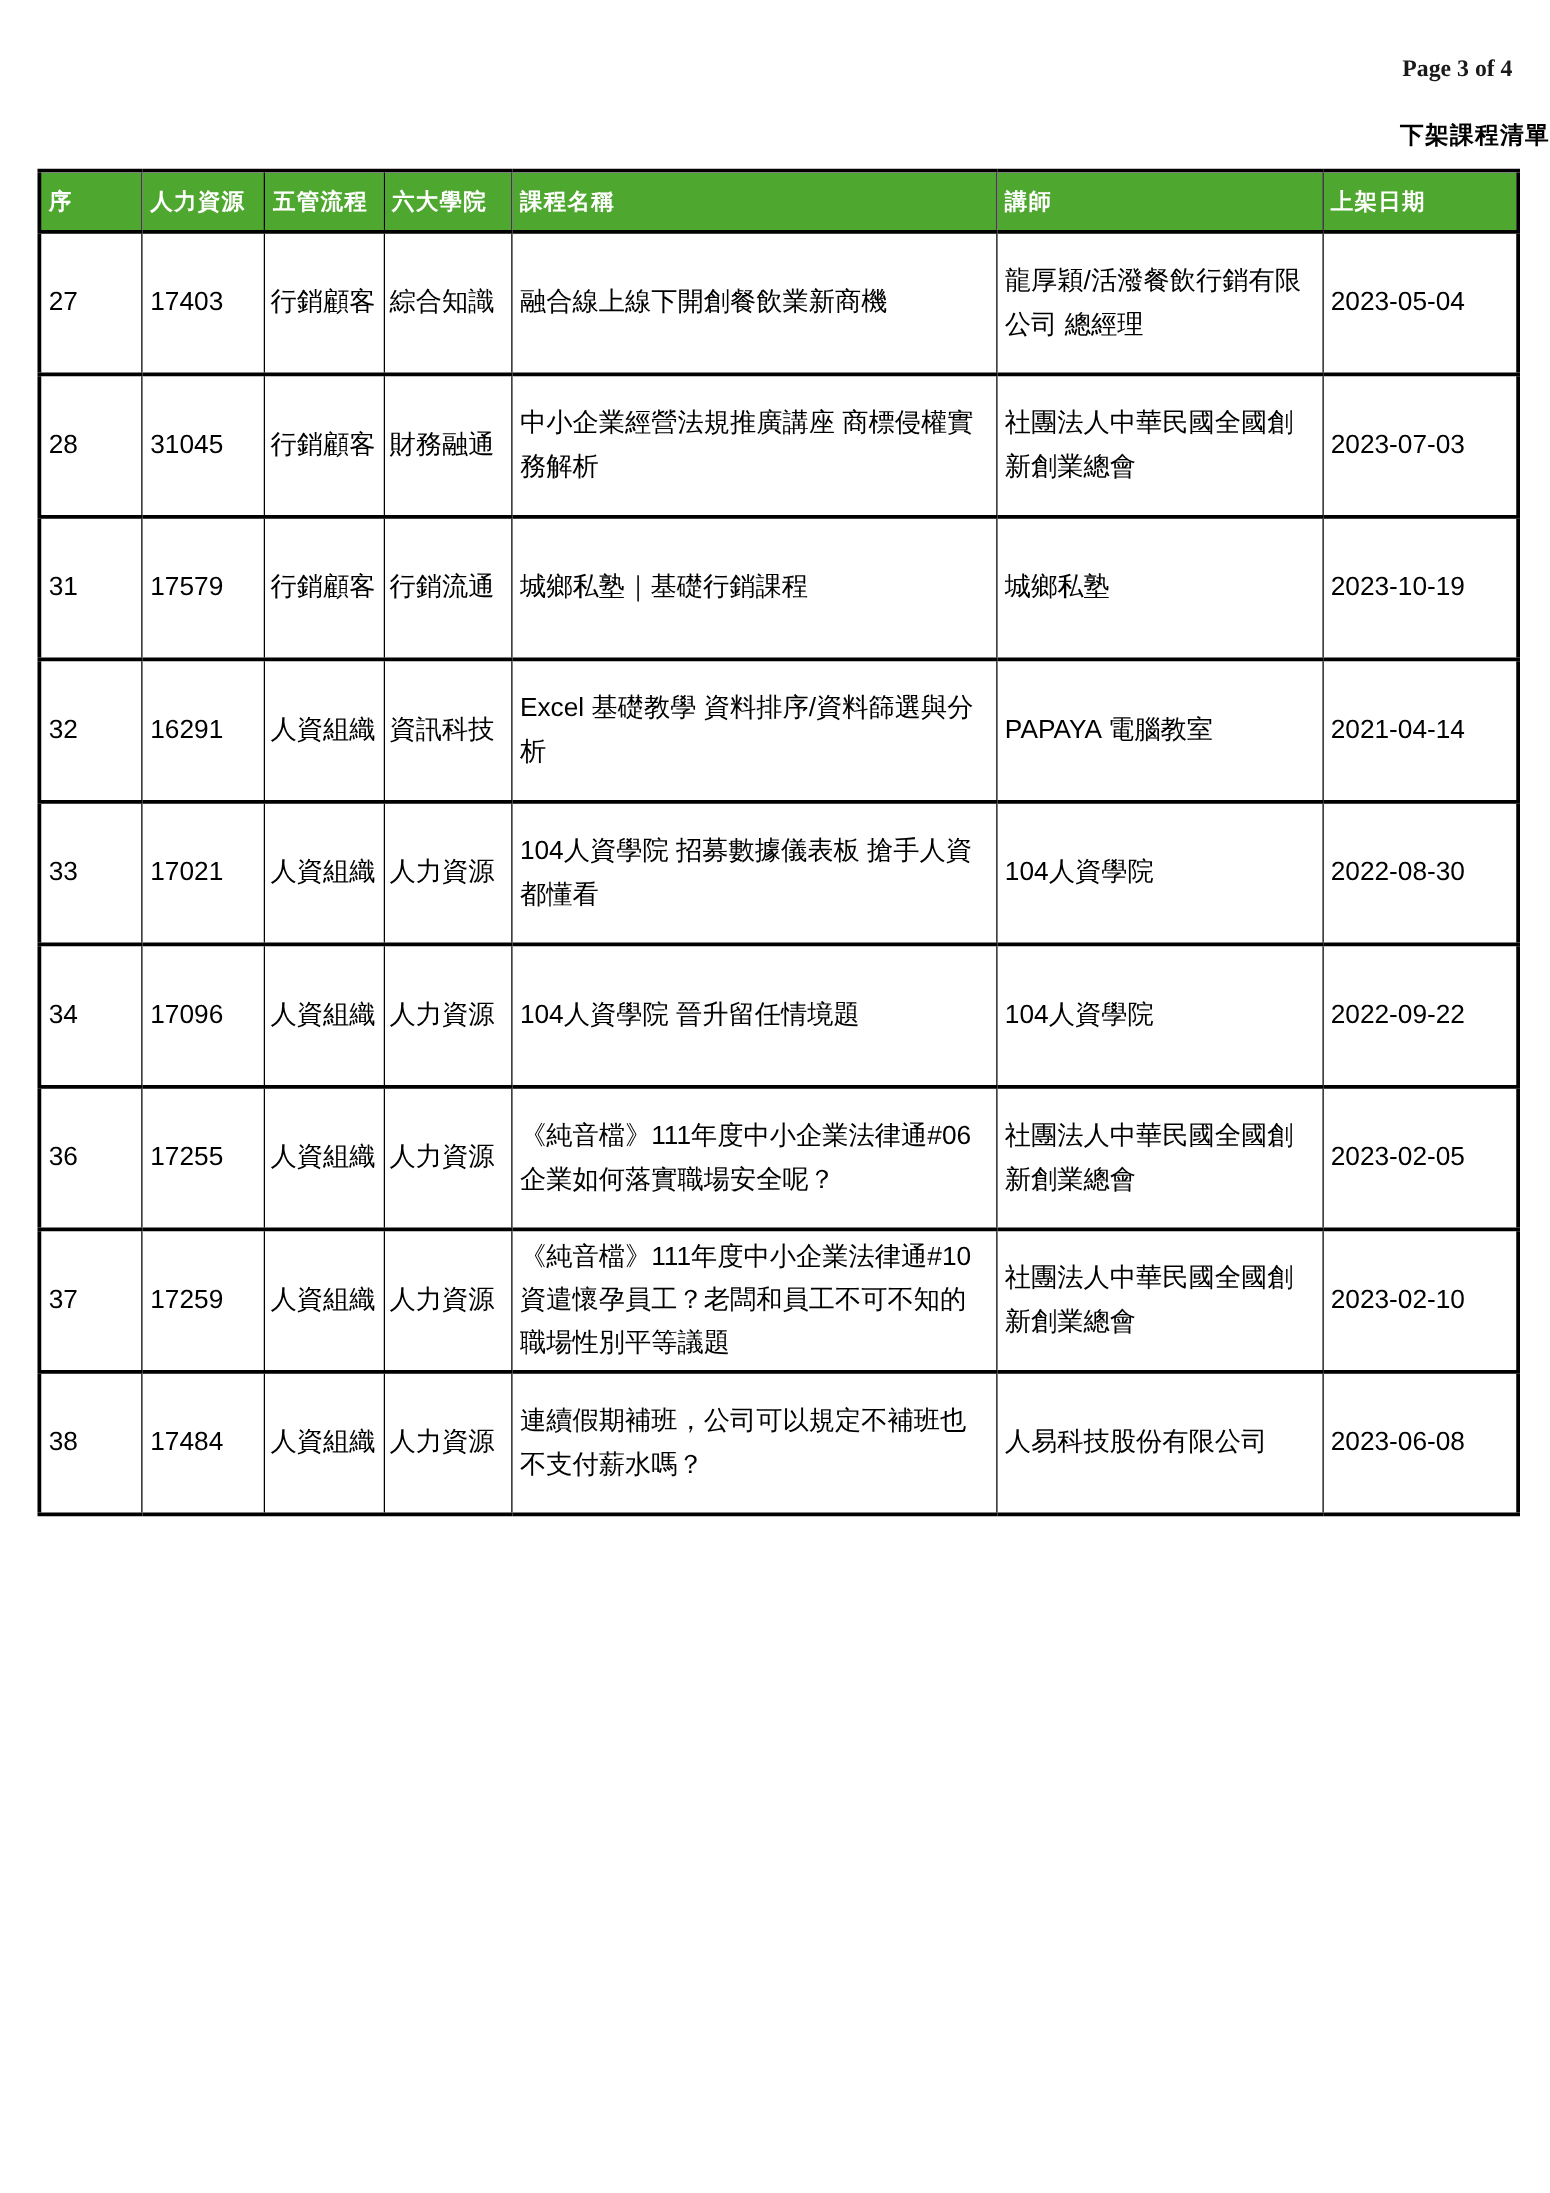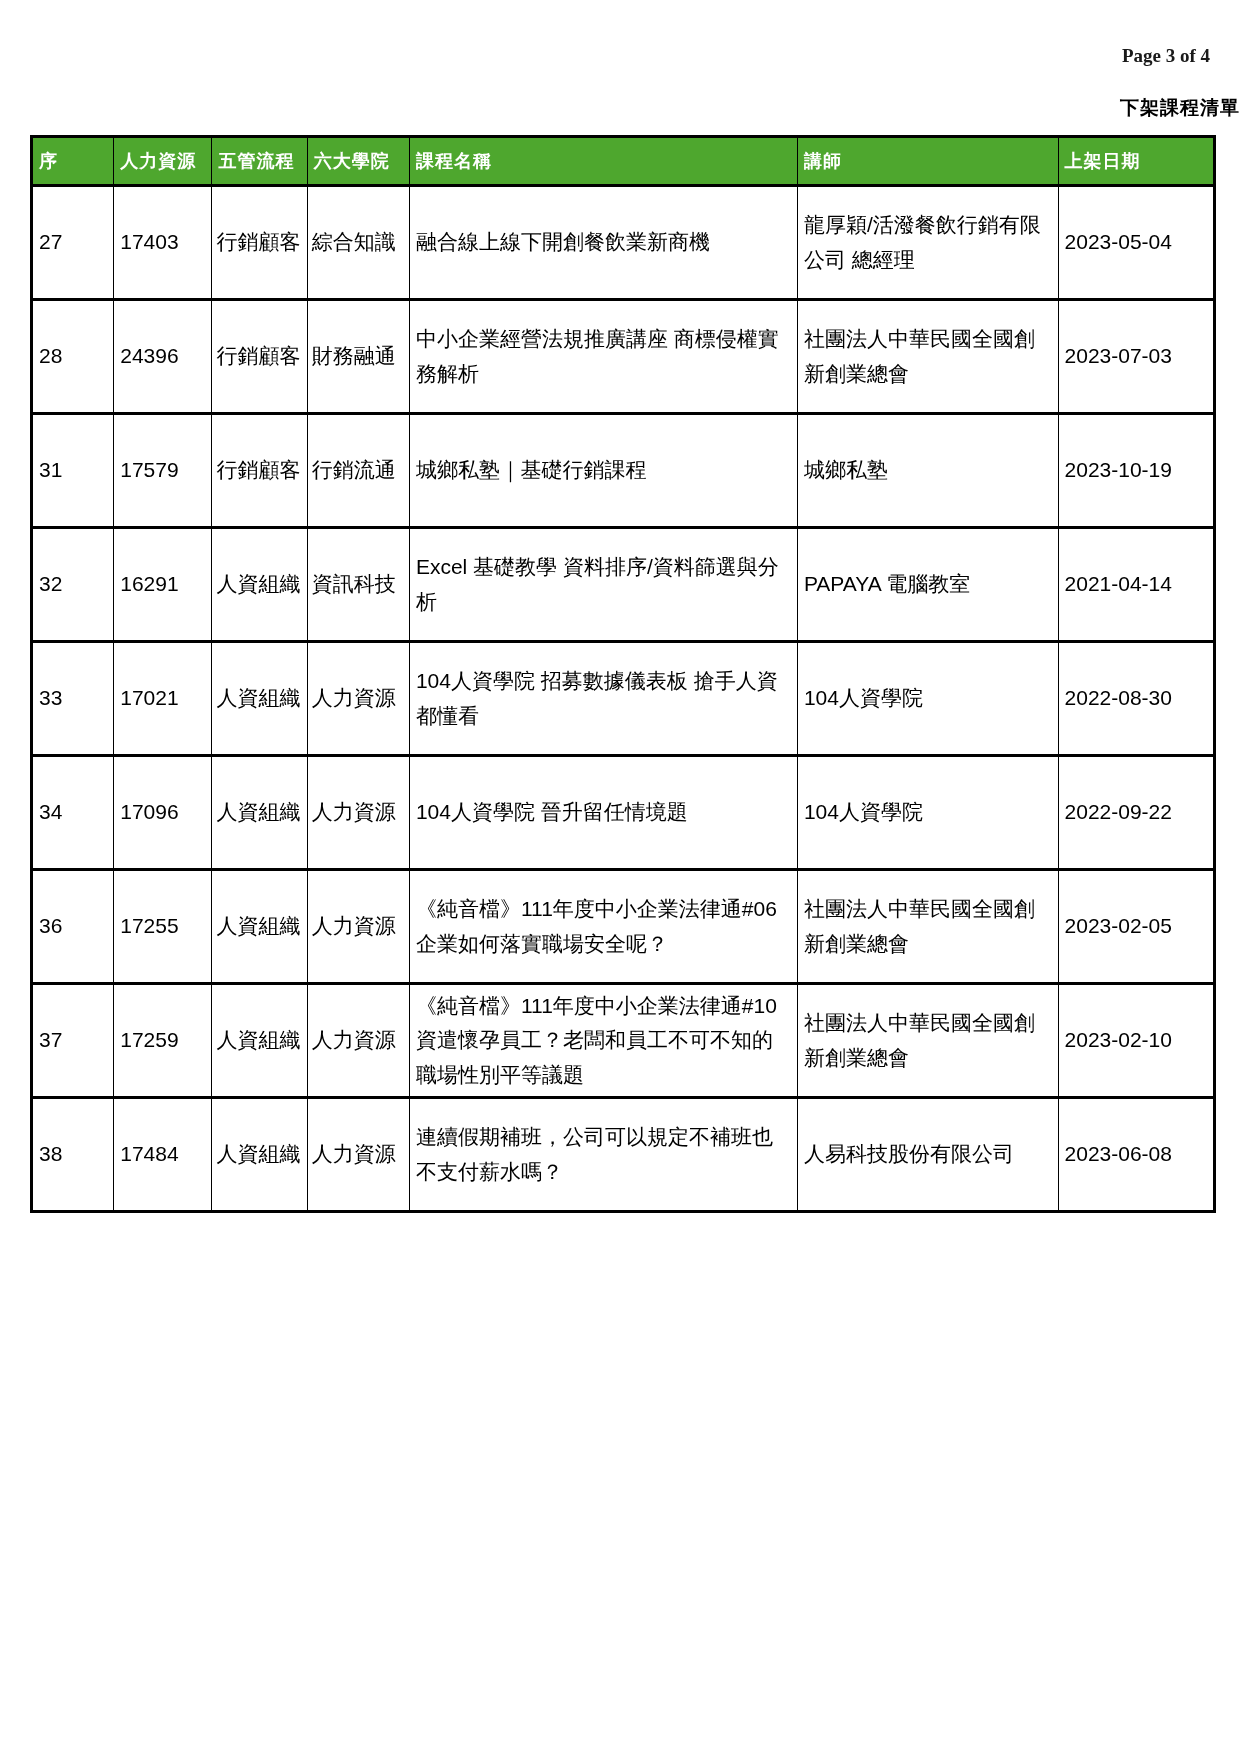--- a/index.html
+++ b/index.html
@@ -93,21 +93,21 @@
           <td class="c-code">17403</td>
           <td class="c-process">行銷顧客</td>
           <td class="c-college">綜合知識</td>
           <td class="c-title">融合線上線下開創餐飲業新商機</td>
           <td class="c-instructor">龍厚穎/活潑餐飲行銷有限公司 總經理</td>
           <td class="c-date">2023-05-04</td>
         </tr>
 
         <tr class="row">
           <td class="c-no">28</td>
-          <td class="c-code">24396</td>
+          <td class="c-code">31045</td>
           <td class="c-process">行銷顧客</td>
           <td class="c-college">財務融通</td>
           <td class="c-title">中小企業經營法規推廣講座 商標侵權實務解析</td>
           <td class="c-instructor">社團法人中華民國全國創新創業總會</td>
           <td class="c-date">2023-07-03</td>
         </tr>
 
 
 
         <tr class="row">

